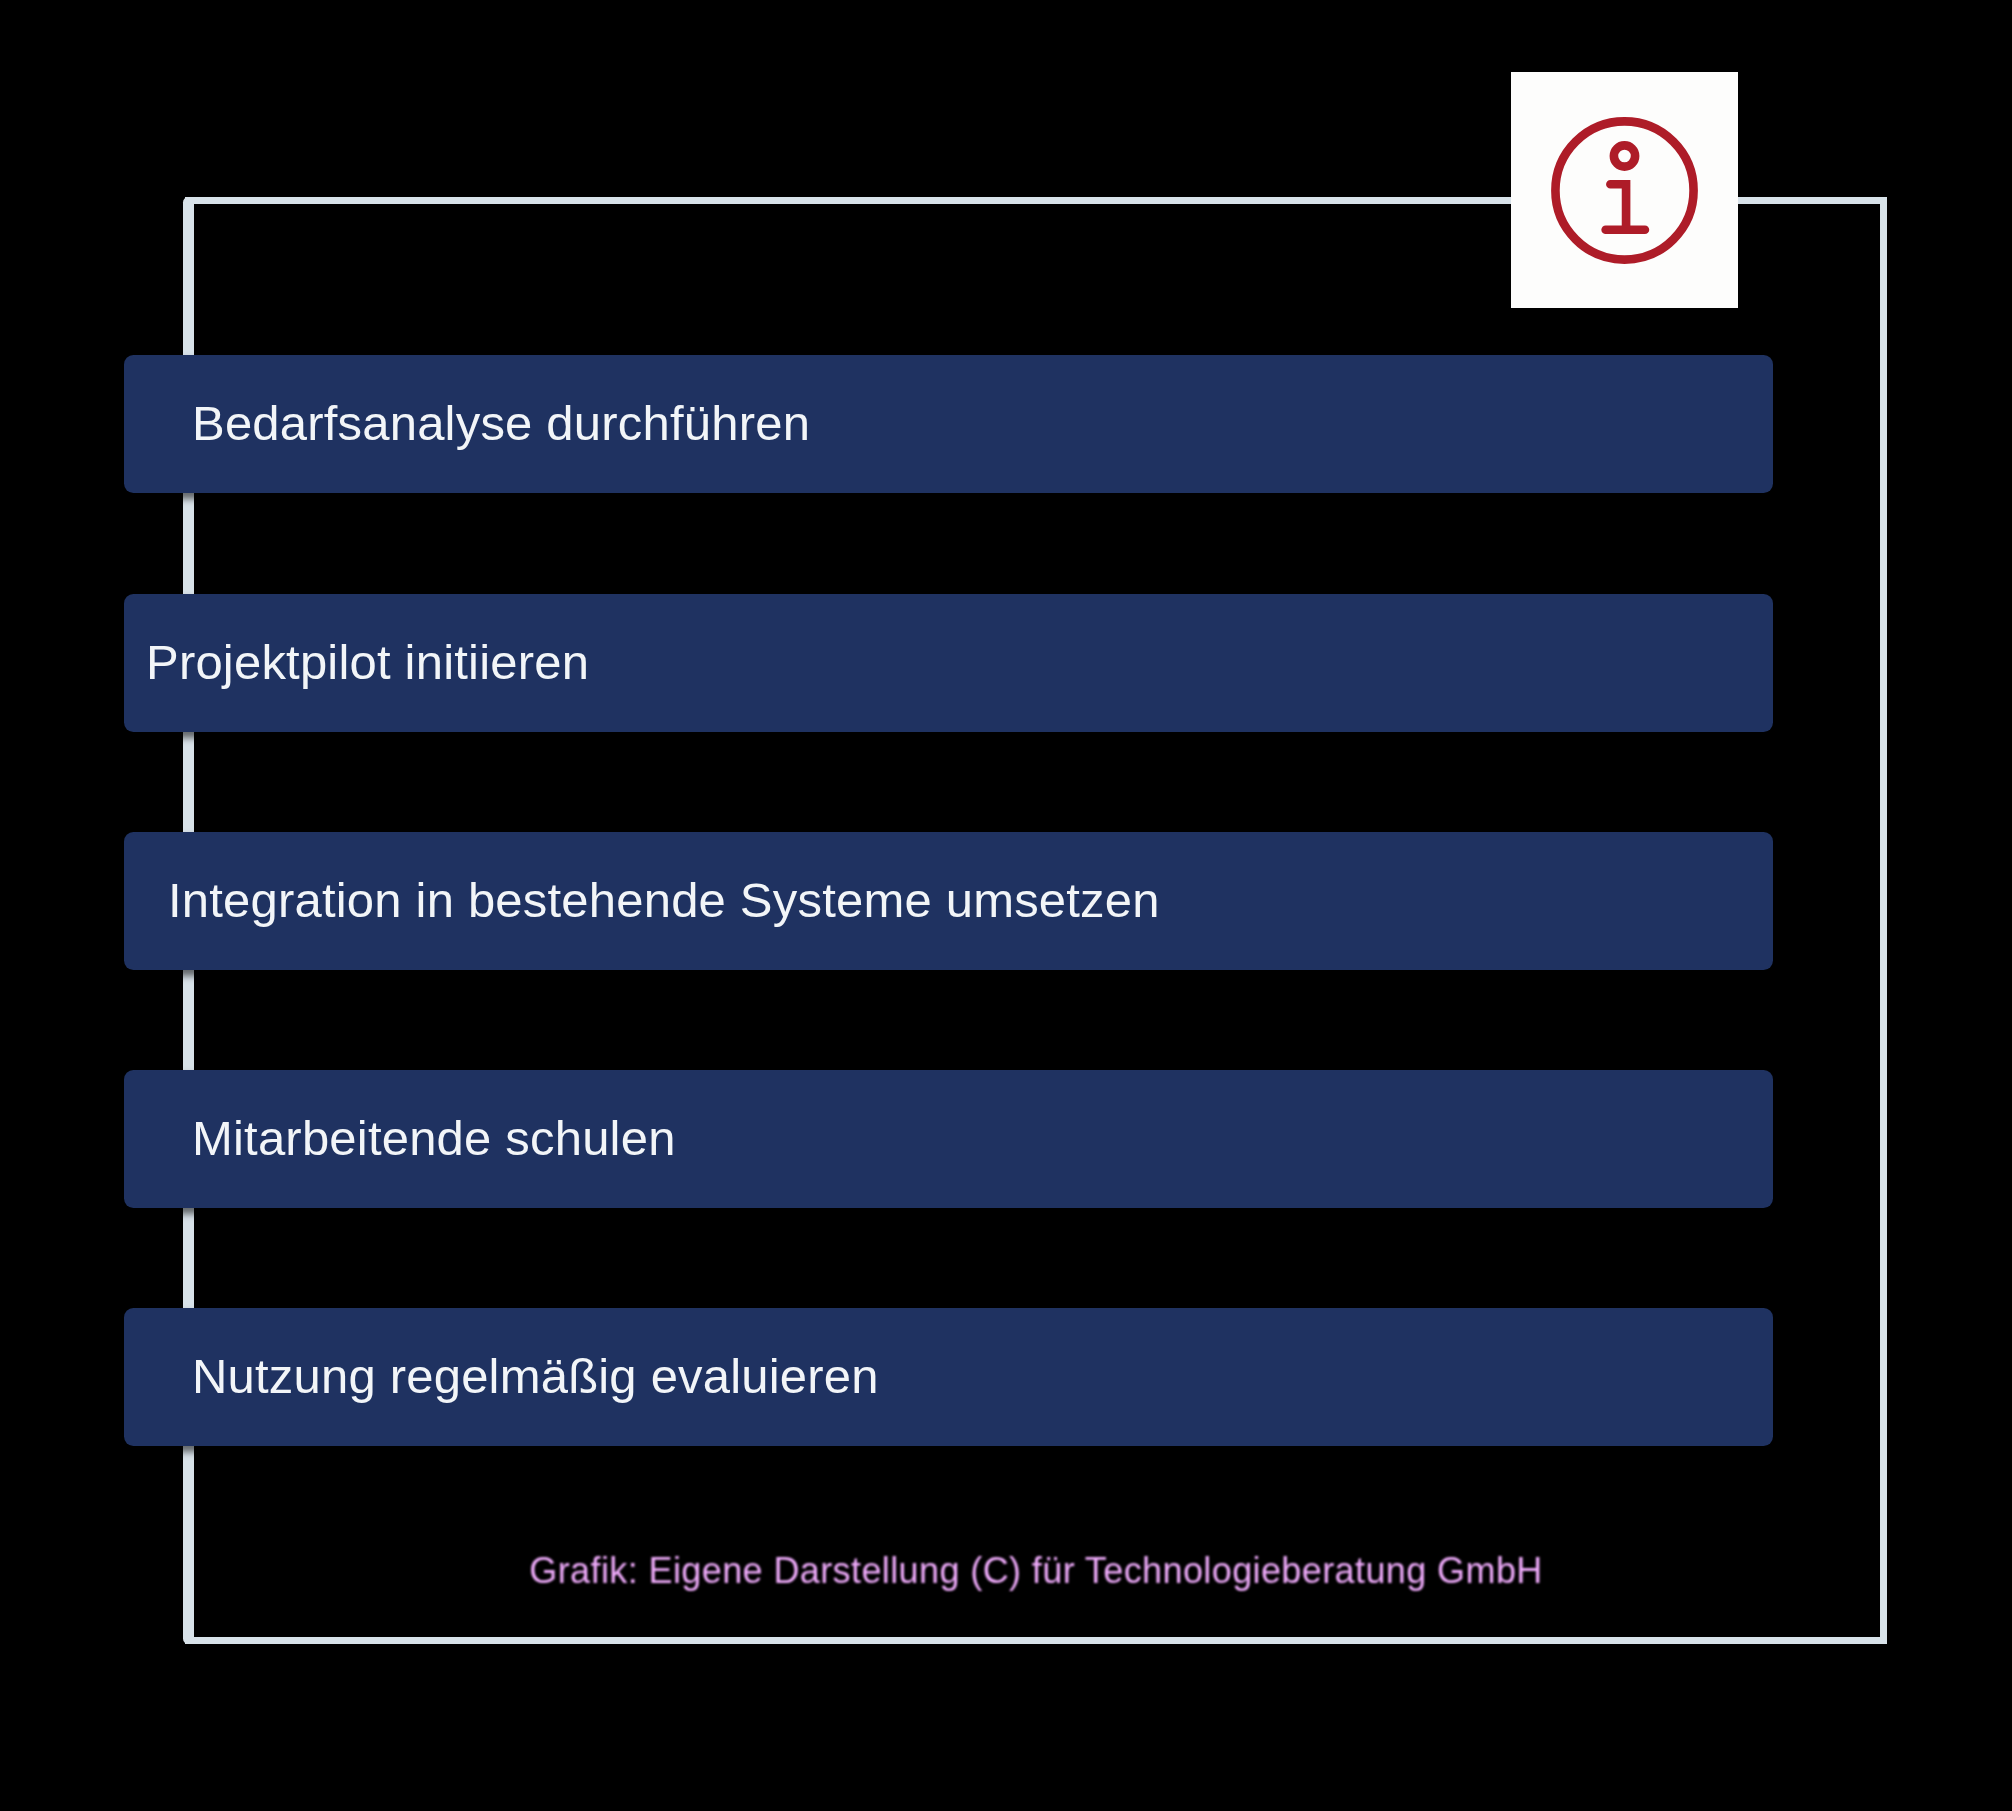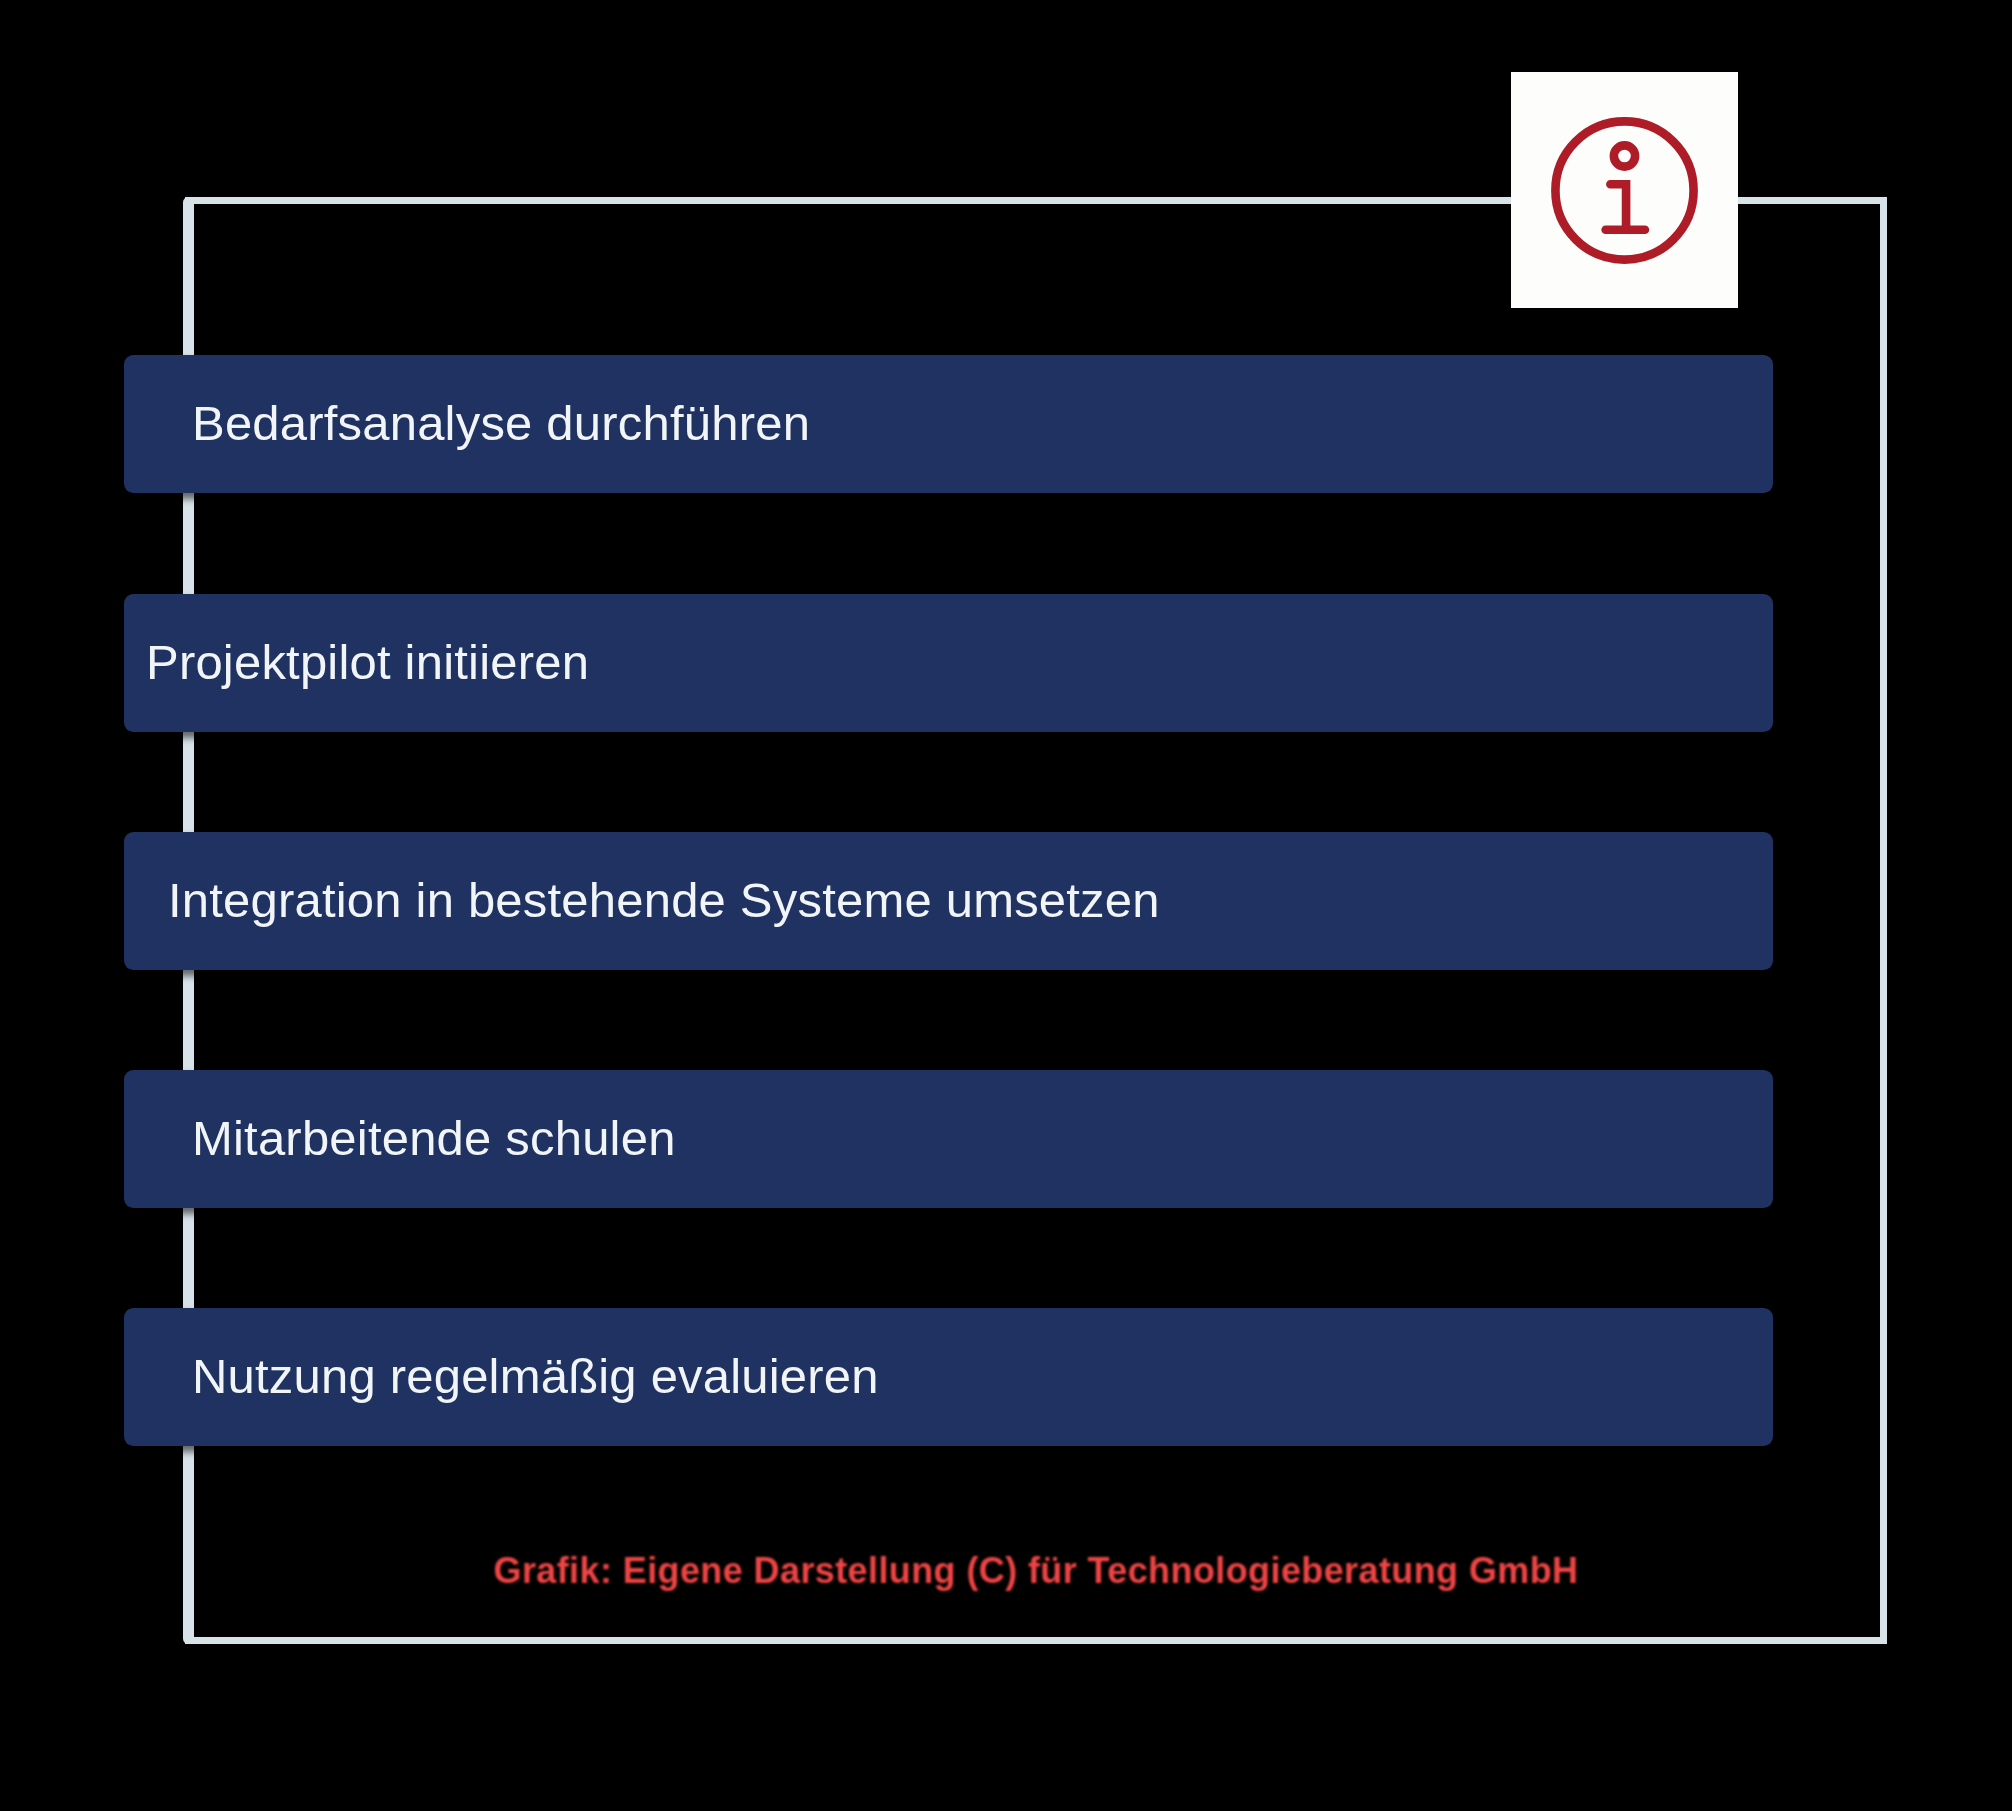--- a/index.html
+++ b/index.html
@@ -88,23 +88,23 @@
     display: block;
   }
 
   
   .caption {
     position: absolute;
     left: 185px;
     top: 1550px;
     width: 1702px;
     text-align: center;
-    color: #ef4444;
+    color: #f0abfc;
     font-size: 36px;
-    font-weight: 700;
+    font-weight: 400;
     letter-spacing: 0.4px;
     filter: blur(0.9px);
     white-space: nowrap;
   }
 </style>
 </head>
 <body>
 
 <div id="stage">
 

